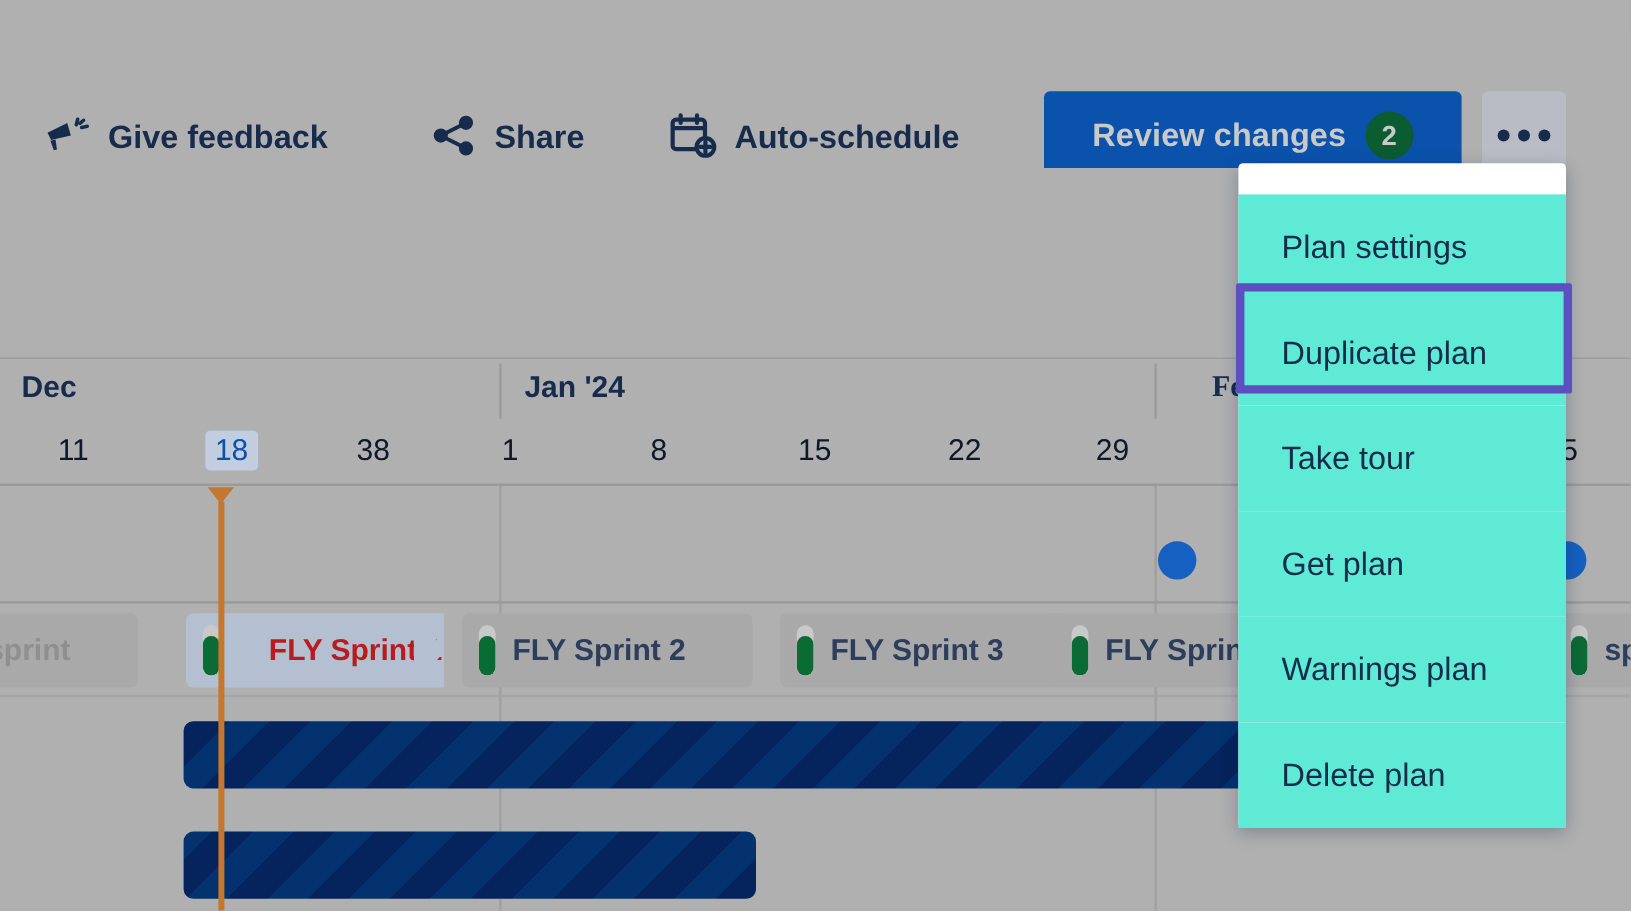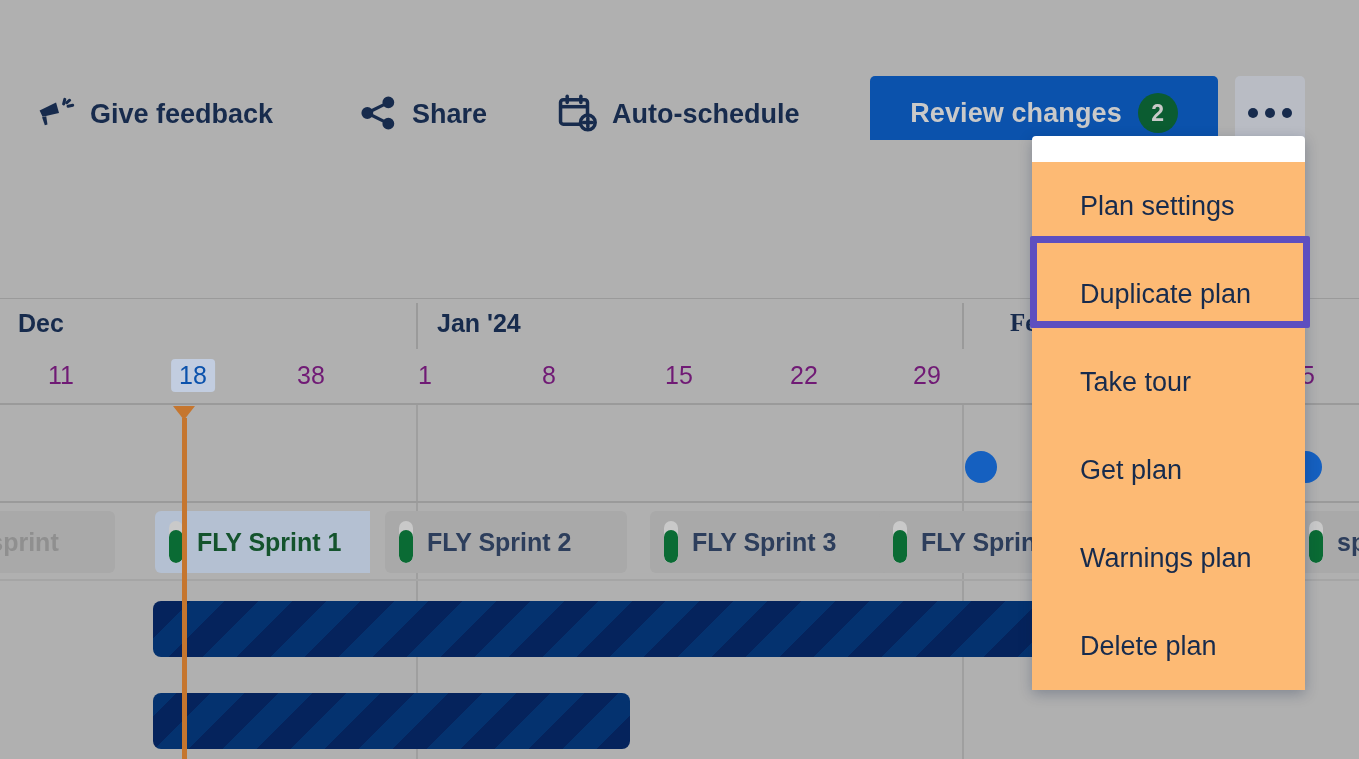--- a/index.html
+++ b/index.html
@@ -181,21 +181,21 @@
     position: absolute;
     top: 4px;
     width: 2px; height: 46px;
     background: #9a9a9a;
   }
   .day-row { position: absolute; left: 0; top: 52px; width: 1359px; height: 55px; }
   .day-lbl {
     position: absolute;
     top: 10px;
     font-size: 25px;
-    color: #701a75;
+    color: #0f172a;
     transform: translateX(-50%);
     white-space: nowrap;
   }
   .day-lbl.today {
     color: #0b52ac;
     font-weight: normal;
     background: #c2cde0;
     border-radius: 4px;
     padding: 2px 8px;
     top: 8px;
@@ -249,21 +249,21 @@
   .sprint-pill .sp-label {
     font-size: 25px;
     font-weight: bold;
     color: #2d3e5c;
     white-space: nowrap;
   }
   .sprint-pill.active {
     background: #b4c0d2;
     border-radius: 6px 0 0 6px;
   }
-  .sprint-pill.active .sp-label { color: #14532d; }
+  .sprint-pill.active .sp-label { color: #b91c1c; margin-left: 27px; }
   .sprint-pill.active::after {
     content: "";
     position: absolute;
     right: -1px; top: 0;
     width: 0; height: 0;
     border-top: 31px solid transparent;
     border-bottom: 31px solid transparent;
     border-left: 26px solid #b4c0d2;
   }
   .sprint-pill.muted .sp-label { color: #8f8f8f; }
@@ -320,26 +320,26 @@
     background: #ffffff;
     border-radius: 4px;
     box-shadow: 0 4px 14px rgba(9,30,66,0.28);
     z-index: 60;
     padding: 26px 0;
   }
   .menu-item {
     height: 88px;
     display: flex;
     align-items: center;
-    padding-left: 48px;
+    padding-left: 36px;
     font-size: 27px;
     color: #172b4d;
     white-space: nowrap;
     cursor: pointer;
-    background: #fdba74;
+    background: #5eead4;
   }
   .highlight-box {
     position: absolute;
     left: 1030px; top: 236px;
     width: 280px; height: 92px;
     border: 7px solid #5d4fc0;
     border-radius: 2px;
     z-index: 70;
     pointer-events: none;
   }

